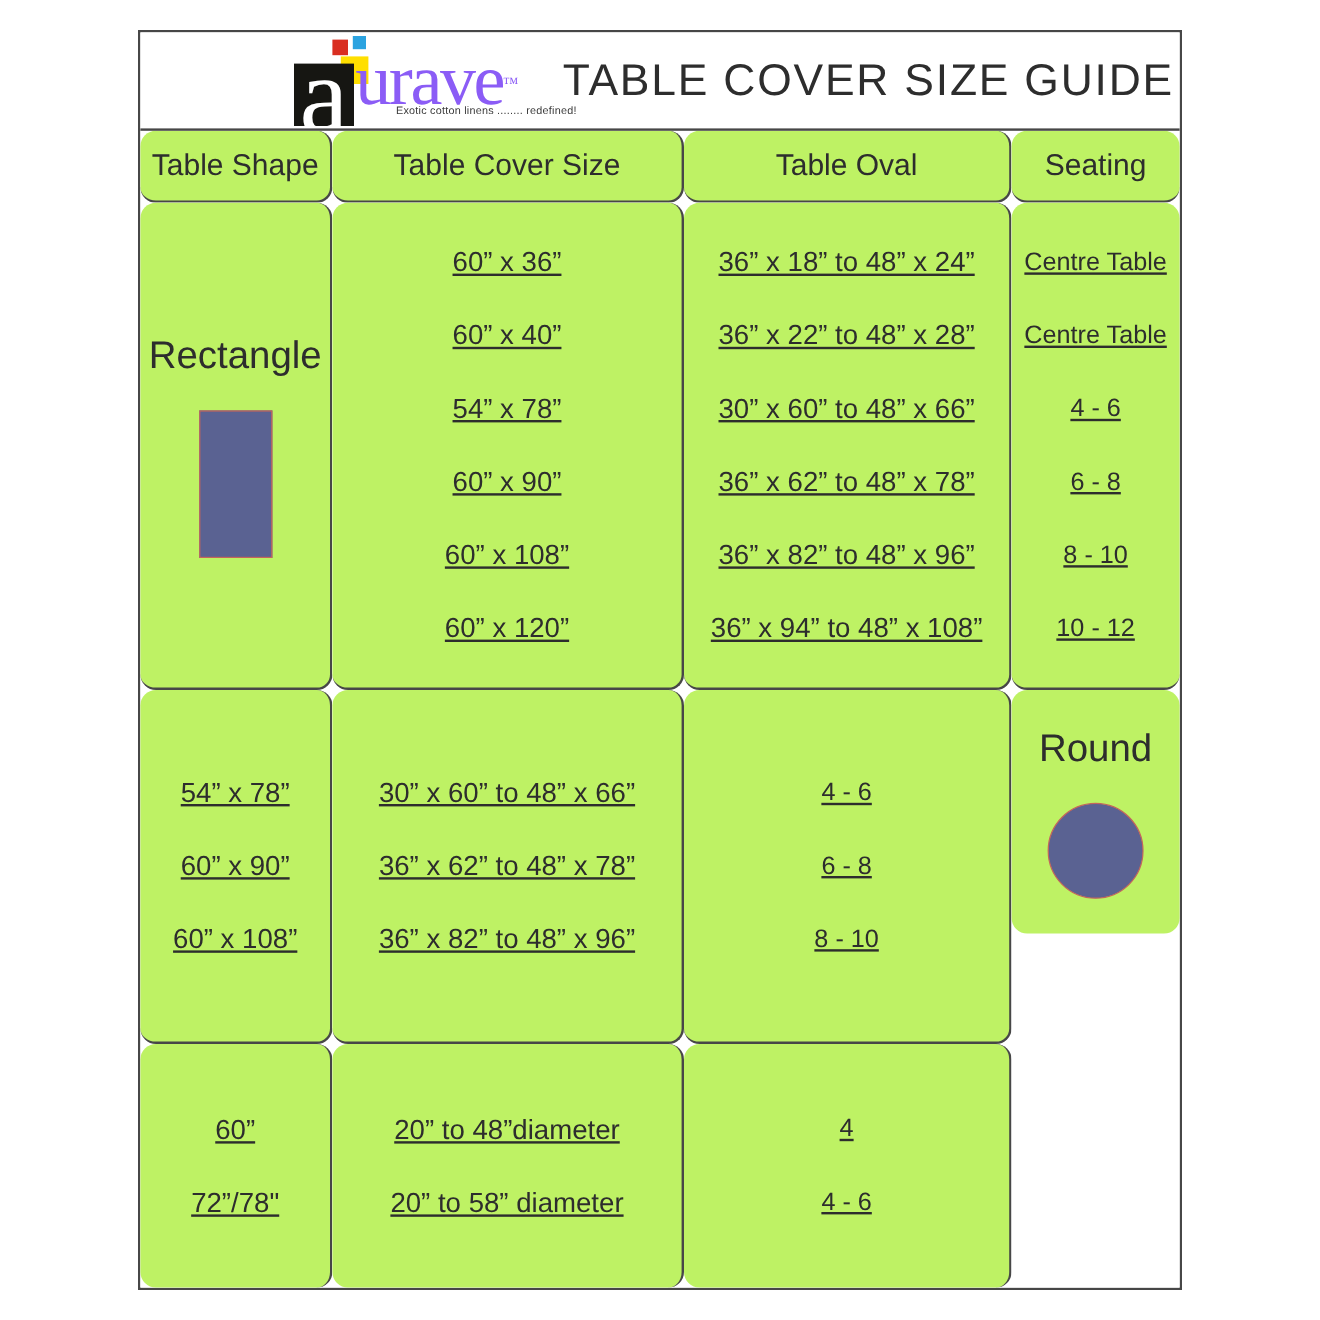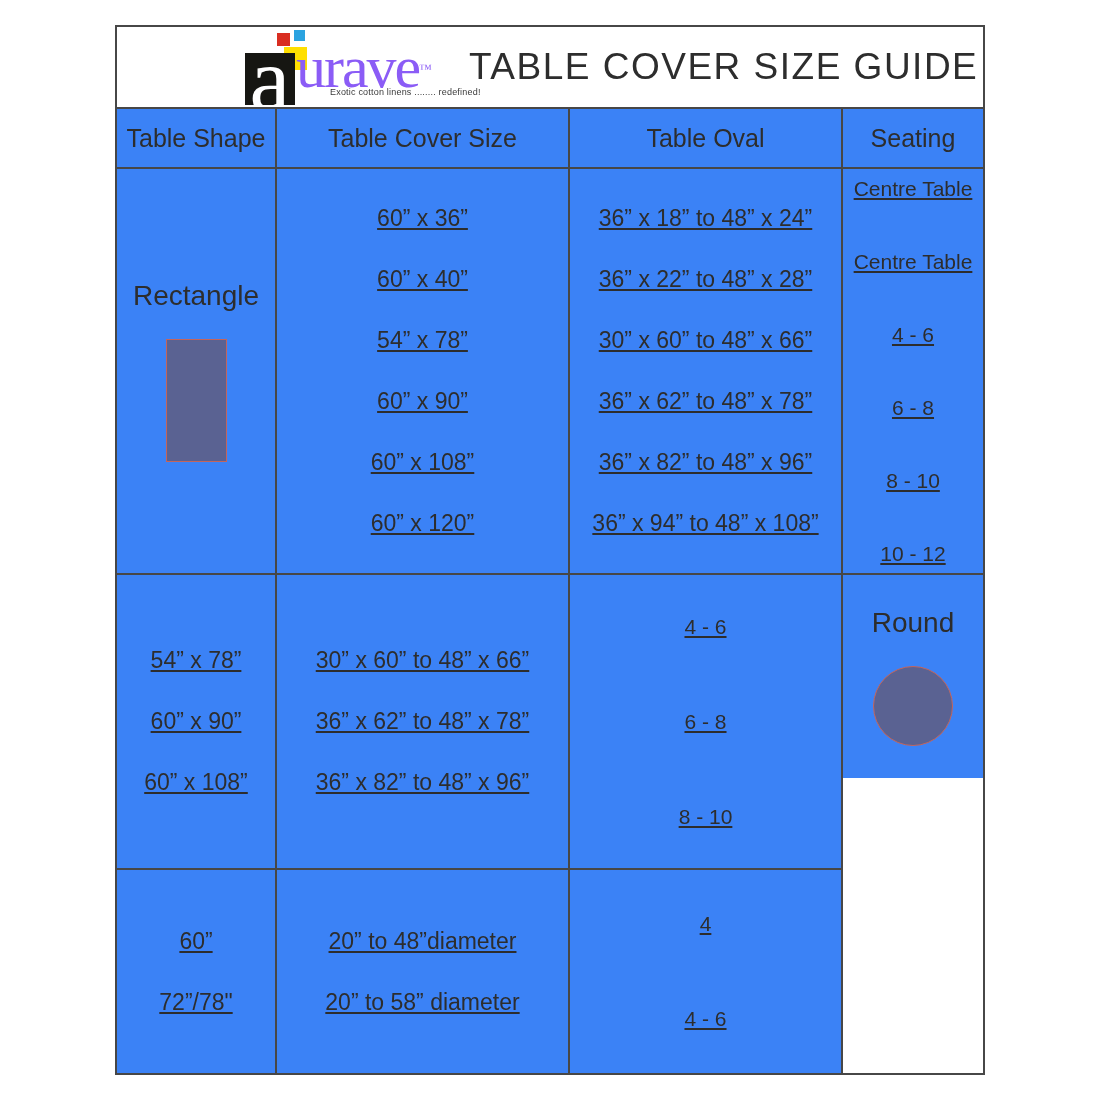--- a/index.html
+++ b/index.html
@@ -40,34 +40,35 @@
     display:flex;align-items:center;
     font-size:37px;letter-spacing:1.5px;color:#2d2d2d;white-space:nowrap;
   }
   
   .grid{
     display:grid;grid-template-columns:160px 293px 273px 140px;background:#ffffff;
   }
   .cell{
     border-right:2px solid #474747;border-bottom:2px solid #474747;
     box-sizing:border-box;display:flex;align-items:center;justify-content:center;
-    background:#3b82f6;
+    background:#bef264;
+    border-radius:13px;
   }
   .grid > .cell:nth-child(4n){border-right:none;}
   .grid > .cell:nth-last-child(-n+4){border-bottom:none;}
   .head{height:60px;font-size:25px;color:#2d2d2d;}
   .vals{flex-direction:column;font-size:23px;text-decoration:underline;}
-  .vals.seats{font-size:21px;gap:34px;}
+  .vals.seats{font-size:21px;}
   .value-row{height:61px;display:flex;align-items:center;justify-content:center;white-space:nowrap;}
   .sec-rectangle{height:406px;}
   .sec-oval{height:295px;}
   .sec-circle{height:203px;}
   
   .shape-cell{flex-direction:column;}
-  .shape-label{font-size:28px;color:#2d2d2d;margin-bottom:27px;}
+  .shape-label{font-size:32px;color:#2d2d2d;margin-bottom:27px;}
   .shape-graphic{display:block;}
   .shape-rectangle .shape-graphic{width:59px;height:121px;}
   .shape-oval .shape-graphic{width:62px;height:122px;border-radius:31px;}
   .shape-circle .shape-graphic{width:78px;height:78px;border-radius:50%;}
 </style>
 </head>
 <body>
 
 <div class="canvas">
   <div class="guide-table">

